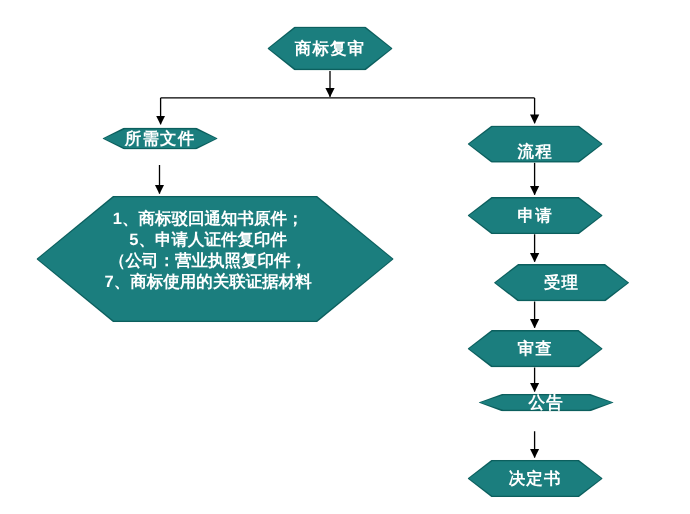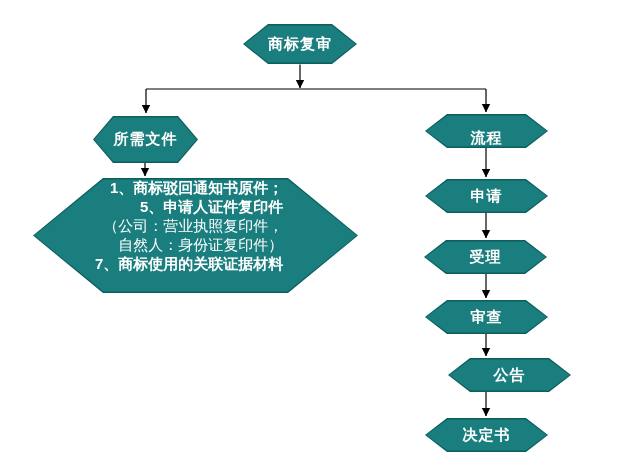--- a/index.html
+++ b/index.html
@@ -38,40 +38,40 @@
   .hex .label {
     position: relative;
     color: #ffffff;
     font-weight: bold;
     font-size: 15px;
     letter-spacing: 1px;
     white-space: nowrap;
   }
   
   .hex-root      { left: 243px; top: 24px;  width: 114px; height: 40px; text-align: center; --i: 25px; }
-  .hex-docs      { left: 93px;  top: 116px; width: 105px; height: 47px; text-align: right; --i: 20px; }
+  .hex-docs      { left: 93px;  top: 116px; width: 105px; height: 20px; text-align: right; --i: 20px; }
   .hex-detail    { left: 33px;  top: 178px; width: 325px; height: 115px; --i: 70px; }
   .hex-flow      { left: 425px; top: 114px; width: 123px; height: 34px; align-items: flex-end; --i: 22px; }
   .hex-step-0    { left: 425px; top: 179px; width: 123px; height: 34px; --i: 22px; }
-  .hex-step-1    { left: 424px; top: 240px; width: 123px; height: 34px; --i: 22px; }
+  .hex-step-1    { left: 449px; top: 240px; width: 123px; height: 34px; --i: 22px; }
   .hex-step-2    { left: 425px; top: 300px; width: 123px; height: 34px; text-align: center; --i: 22px; }
-  .hex-step-3    { left: 448px; top: 358px; width: 123px; height: 34px; --i: 22px; }
+  .hex-step-3    { left: 435px; top: 358px; width: 123px; height: 16px; --i: 22px; }
   .hex-step-4    { left: 425px; top: 418px; width: 123px; height: 34px; justify-content: center; --i: 22px; }
 
   .detail-text {
     position: absolute;
     left: 62px;
-    top: 0;
+    top: 12px;
     color: #ffffff;
     font-size: 15px;
     line-height: 19px;
-    text-align: right;
+    text-align: center;
     white-space: nowrap;
   }
-  .detail-text .line { font-weight: normal; }
+  .detail-text .line { font-weight: bold; }
   .detail-text .line.bold { font-weight: bold; }
 </style>
 </head>
 <body>
 
 <div class="canvas">
 
   <svg class="connectors" width="627" height="467" viewBox="0 0 627 467" xmlns="http://www.w3.org/2000/svg">
     <defs>
       <marker id="arw" viewBox="0 0 10 10" refX="9.5" refY="5" markerWidth="7" markerHeight="8" orient="auto">
@@ -111,21 +111,20 @@
   </div>
 
   <div class="hex hex-detail">
     <div class="shape">
         <div class="shape-fill"></div>
       </div>
     <div class="detail-text">
       <div class="line bold">1、商标驳回通知书原件；</div>
       <div class="line bold">5、申请人证件复印件</div>
       <div class="line">（公司：营业执照复印件，</div>
-      <div class="line">自然人：身份证复印件）</div>
       <div class="line bold">7、商标使用的关联证据材料</div>
     </div>
   </div>
 
   <div class="hex hex-flow">
     <div class="shape">
         <div class="shape-fill"></div>
       </div>
     <span class="label">流程</span>
   </div>

